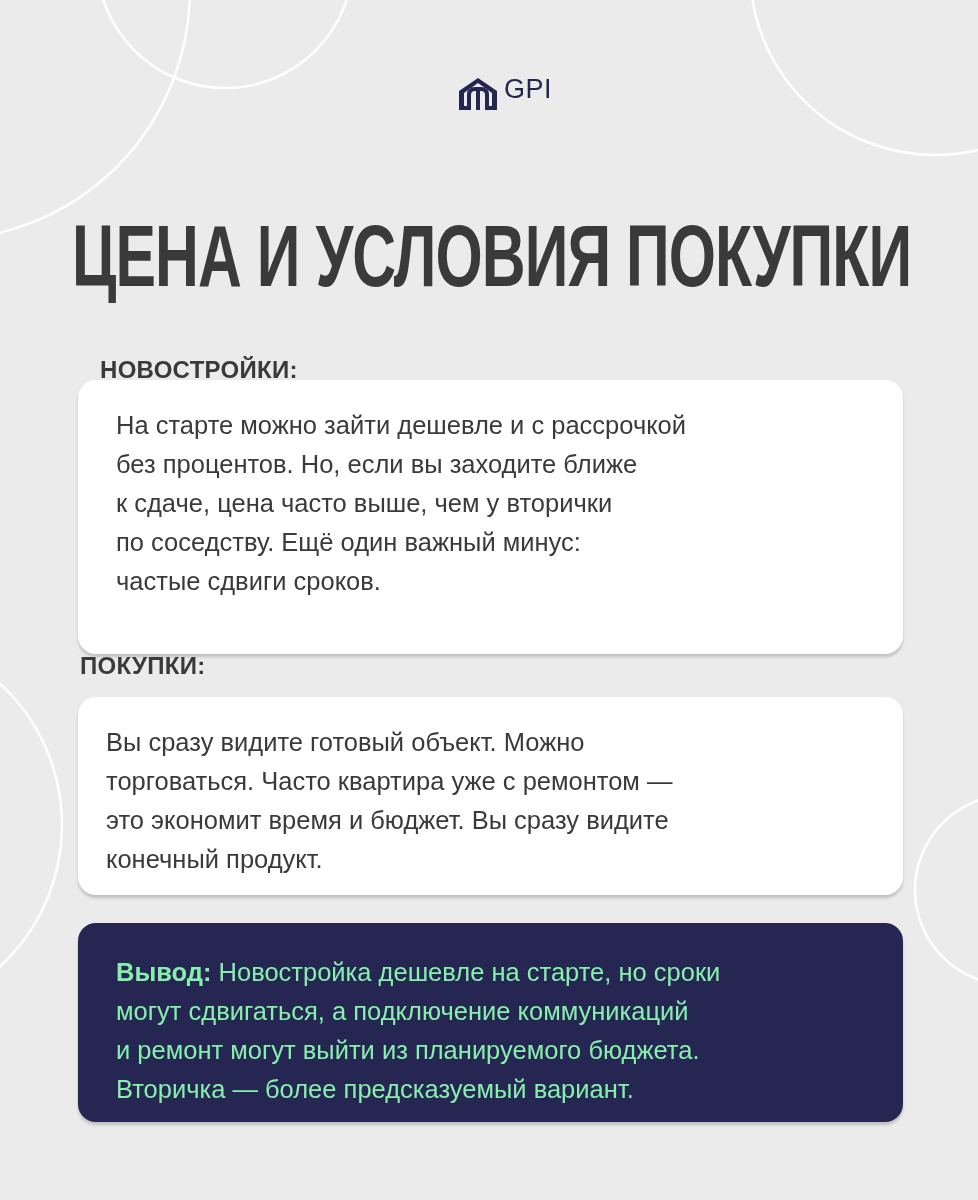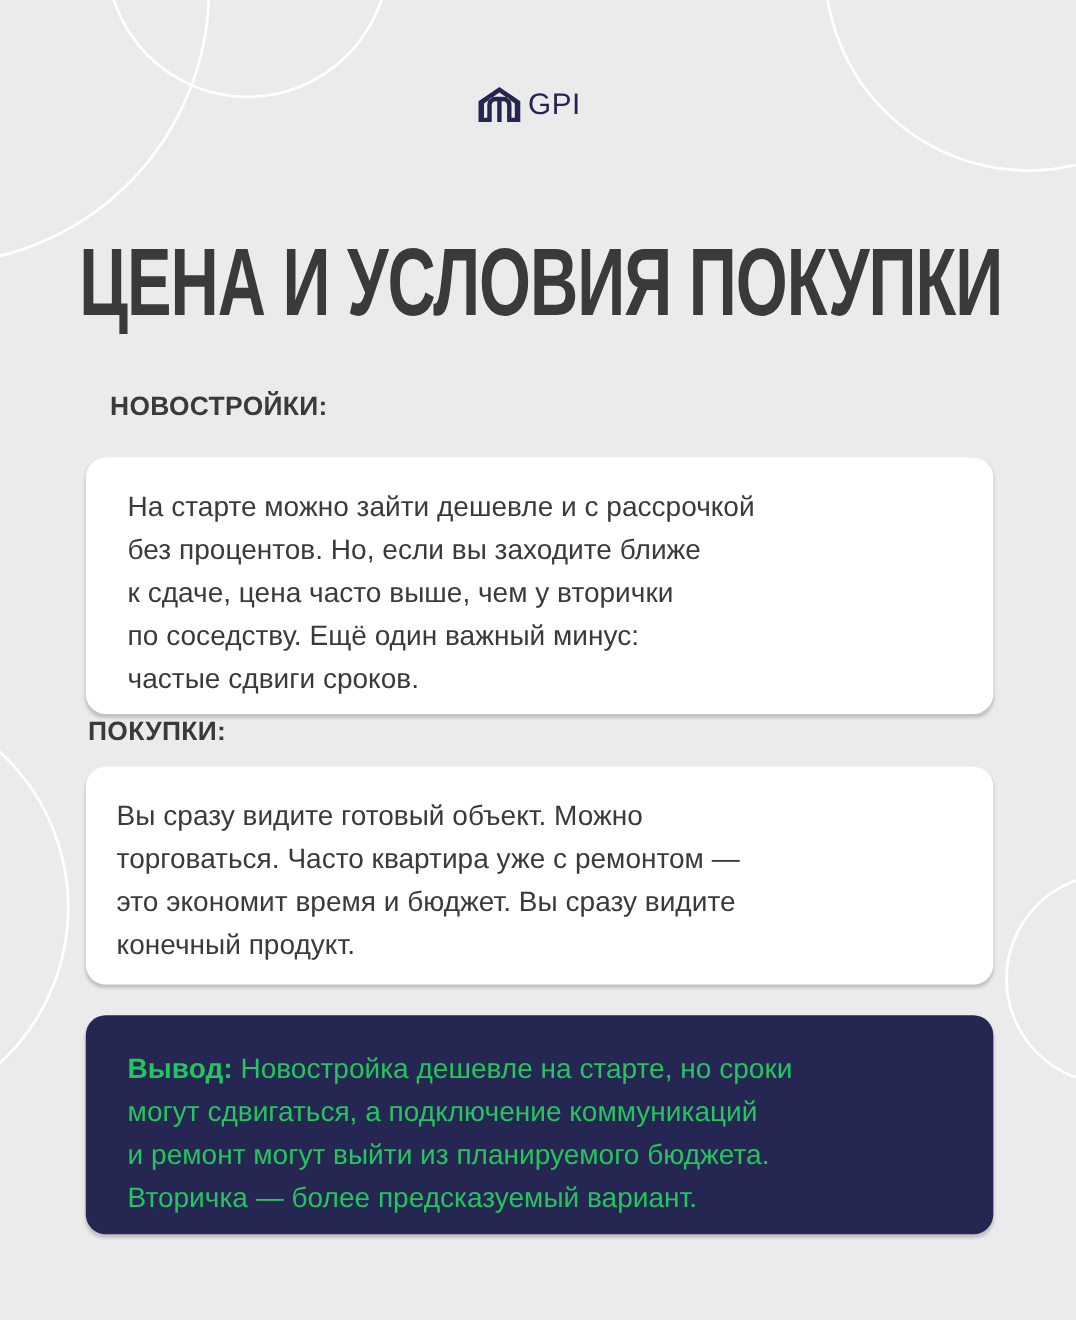--- a/index.html
+++ b/index.html
@@ -4,22 +4,22 @@
   <style>
     * { margin: 0; padding: 0; box-sizing: border-box; }
     html, body { width: 978px; height: 1200px; overflow: hidden; }
     body {
       background: #ebebeb;
       font-family: "Liberation Sans", "DejaVu Sans", sans-serif;
       position: relative;
     }
     .bg-circles { position: absolute; left: 0; top: 0; width: 978px; height: 1200px; pointer-events: none; }
     .logo {
-      position: absolute; left: 432px; top: 76px; height: 38px;
-      display: flex; align-items: center; gap: 4px;
+      position: absolute; left: 456px; top: 76px; height: 38px;
+      display: flex; gap: 4px;
     }
     .logo svg { width: 44px; height: 36px; }
     .logo-text {
       font-family: "Liberation Sans", sans-serif;
       font-size: 27px; font-weight: 400; color: #252650; letter-spacing: 0.5px;
       line-height: 1;
     }
     .title {
       position: absolute; left: 72px; top: 198px; width: 840px;
       font-family: "Liberation Sans", sans-serif;
@@ -36,21 +36,21 @@
     .card {
       position: absolute; left: 78px; width: 825px;
       background: #ffffff; border-radius: 18px;
       box-shadow: 0 3px 3px rgba(0,0,0,0.18);
       color: #3a3a3a;
       font-family: "Liberation Sans", sans-serif;
       font-size: 25.5px; line-height: 39px;
     }
     .card p { white-space: pre-line; }
     .card-dark {
-      background: #262652; color: #22c55e;
+      background: #262652; color: #86efac;
     }
     .card-dark b { font-weight: 700; }
   </style>
 </head>
 <body>
 
 <svg class="bg-circles" viewBox="0 0 978 1200" xmlns="http://www.w3.org/2000/svg">
   <circle cx="225" cy="-40" r="128" fill="none" stroke="#ffffff" stroke-width="2.5"></circle>
   <circle cx="-60" cy="-10" r="250" fill="none" stroke="#ffffff" stroke-width="2.5"></circle>
   <circle cx="935" cy="-30" r="185" fill="none" stroke="#ffffff" stroke-width="2.5"></circle>
@@ -61,21 +61,21 @@
 <div class="logo">
   <svg viewBox="0 0 44 36" xmlns="http://www.w3.org/2000/svg">
     <path d="M3 34 V15 L22 2 L41 15 V34 H29 V19 Q29 15 25 15 H24 V34 H20 V15 H19 Q15 15 15 19 V34 Z M8 30 H11 V19 Q11 11 19 11 H25 Q33 11 33 19 V30 H36 V17 L22 7 L8 17 Z" fill="#252650" fill-rule="evenodd"></path>
   </svg>
   <span class="logo-text">GPI</span>
 </div>
 
 <h1 class="title">ЦЕНА И УСЛОВИЯ ПОКУПКИ</h1>
 
 <h2 class="section-heading" style="top:356px;margin-left:20px;">НОВОСТРОЙКИ:</h2>
-<div class="card" style="top:416px; height:233px; padding:26px 30px 0 38px;">
+<div class="card" style="top:380px; height:274px; padding:26px 30px 0 38px;">
   <p>На старте можно зайти дешевле и с рассрочкой
 без процентов. Но, если вы заходите ближе
 к сдаче, цена часто выше, чем у вторички
 по соседству. Ещё один важный минус:
 частые сдвиги сроков.</p>
 </div>
 
 <h2 class="section-heading" style="top:652px;">ПОКУПКИ:</h2>
 <div class="card" style="top:697px; height:198px; padding:26px 30px 18px 28px;">
   <p>Вы сразу видите готовый объект. Можно

